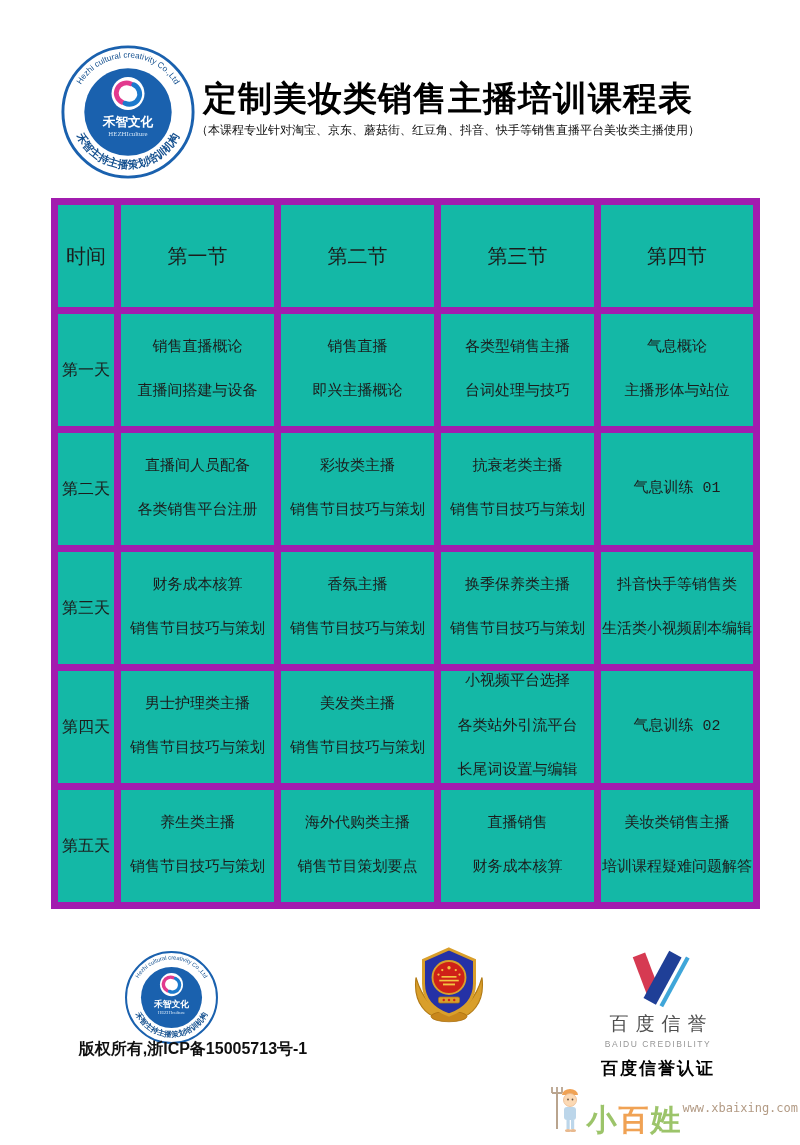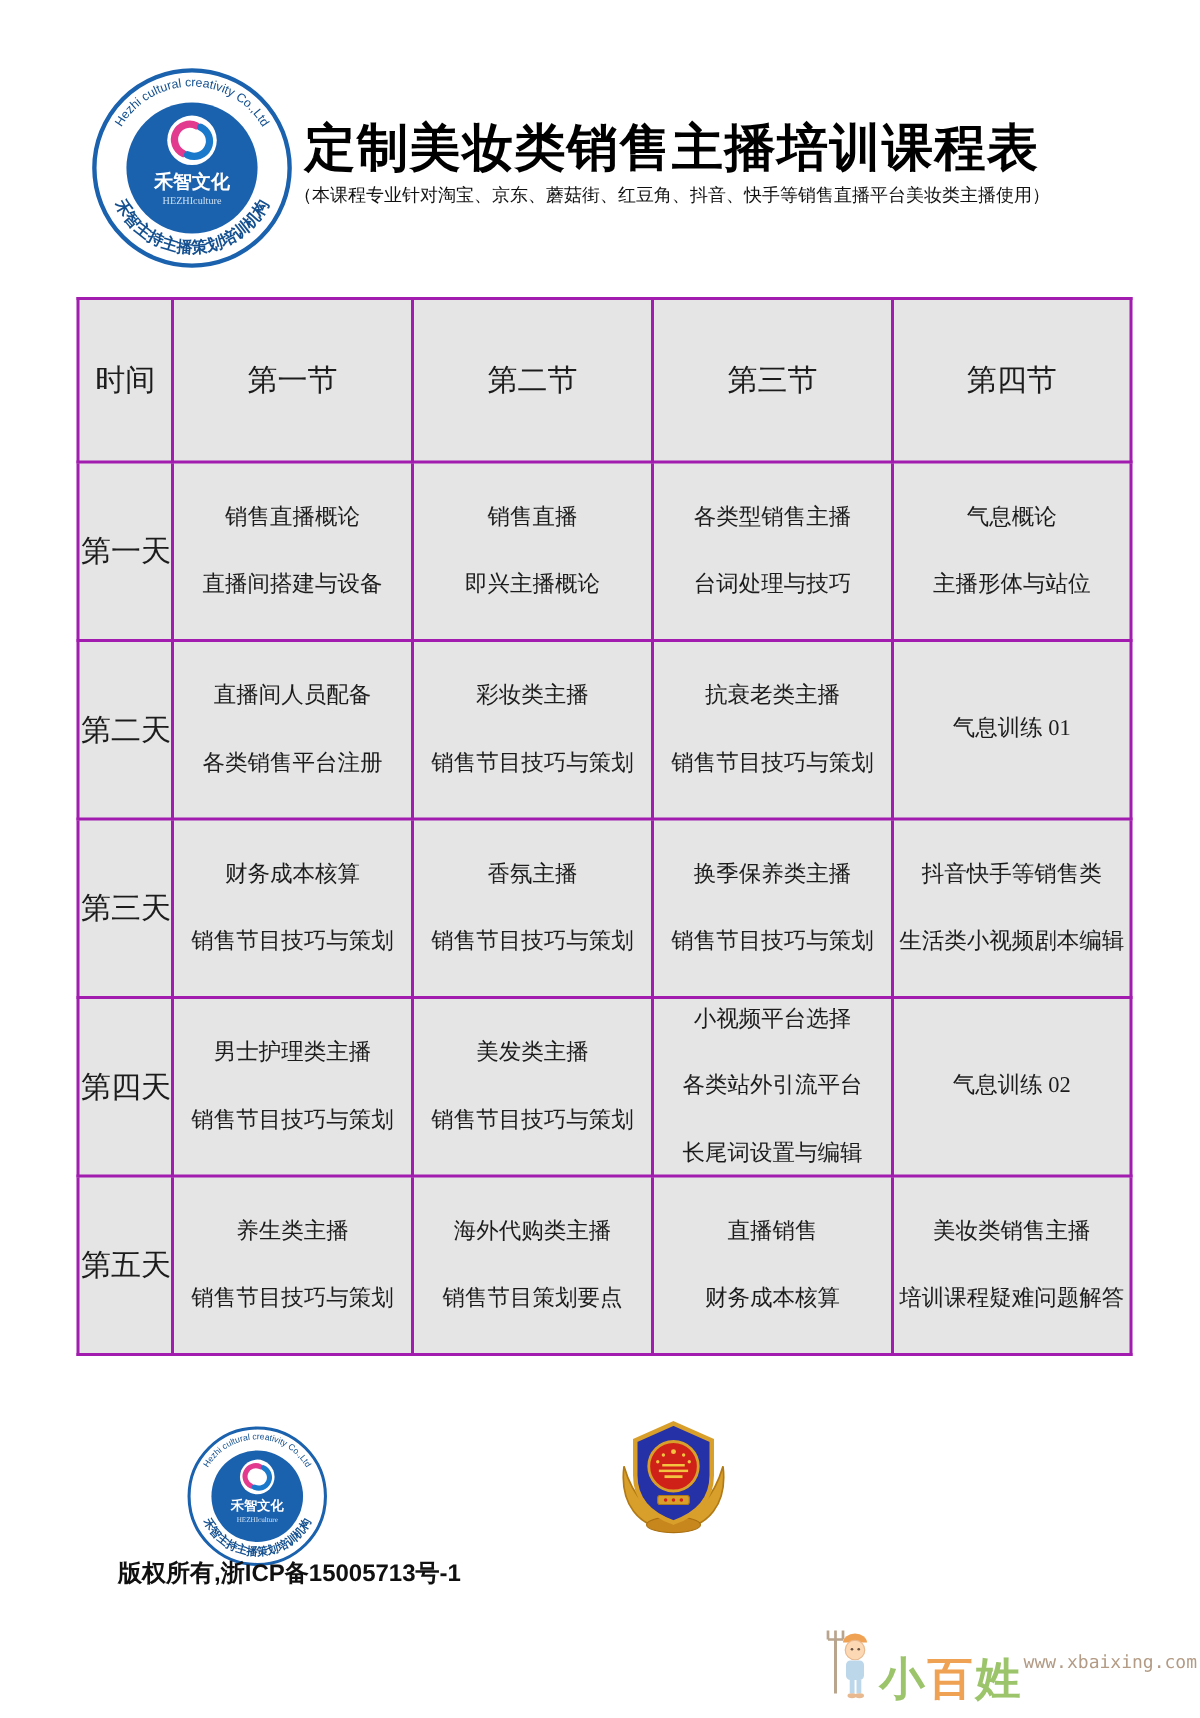--- a/index.html
+++ b/index.html
@@ -9,26 +9,26 @@
   
   .logo-main{position:absolute;left:60px;top:44px;width:136px;height:136px;}
   .logo-foot{position:absolute;left:124px;top:950px;width:95px;height:95px;}
   .title-wrap{position:absolute;left:186px;top:76px;width:524px;text-align:center;}
   .main-title{margin:0;font-size:34px;font-weight:bold;letter-spacing:1px;color:#000;}
   .sub-title{margin-top:0;font-size:12px;color:#111;}
 
   
   table.schedule{position:absolute;left:51px;top:198px;width:702px;
                  border-collapse:collapse;table-layout:fixed;}
-  .schedule th,.schedule td{border:2px solid #a21caf;padding:0;text-align:center;
-                 vertical-align:middle;font-weight:normal;color:#1c1c1c;background:#e5e5e5;}
+  .schedule th,.schedule td{border:7px solid #a21caf;padding:0;text-align:center;
+                 vertical-align:middle;font-weight:normal;color:#1c1c1c;background:#14b8a6;font-family:Liberation Mono, monospace;}
   .schedule thead tr{height:109px;}
   .schedule tbody tr{height:119px;}
   .schedule th.head{font-size:20px;}
-  .schedule th.day{font-size:20px;text-align:right;}
+  .schedule th.day{font-size:16px;}
   .cell{display:flex;flex-direction:column;align-items:center;justify-content:flex-start;
         gap:28px;font-size:15px;line-height:1.1;}
   .cell.g3{}
 
   
   .f-text{position:absolute;font-family:"Liberation Sans",sans-serif;font-weight:bold;
           color:#101010;text-align:center;white-space:nowrap;}
   .icp-text{left:62px;top:1039px;width:262px;font-size:16px;}
   .police-text{left:318px;top:1038px;width:264px;font-size:17px;}
   .police-badge{position:absolute;left:404px;top:944px;width:90px;height:82px;}
@@ -273,20 +273,30 @@
     <rect x="50" y="42" width="20" height="2.2" fill="#f4c441"></rect>
     <rect x="47" y="47" width="26" height="2.2" fill="#f4c441"></rect>
     <rect x="52" y="52" width="16" height="2.5" fill="#f4c441"></rect>
     <rect x="46" y="70" width="28" height="8" rx="2" fill="#d99f2b" stroke="#b27a14" stroke-width="1"></rect>
     <circle cx="53" cy="74" r="1.6" fill="#cf2118"></circle>
     <circle cx="60" cy="74" r="1.6" fill="#cf2118"></circle>
     <circle cx="67" cy="74" r="1.6" fill="#cf2118"></circle>
   </svg>
 
 
+  <div class="baidu">
+    <svg class="baidu-v" viewBox="0 0 90 70">
+      <line x1="22" y1="6" x2="41" y2="56" stroke="#d63a52" stroke-width="16"></line>
+      <line x1="66" y1="5" x2="35" y2="62" stroke="#1f3f97" stroke-width="17"></line>
+      <line x1="81" y1="9" x2="49" y2="68" stroke="#3fa6d9" stroke-width="5"></line>
+    </svg>
+    <div class="baidu-cn">百度信誉</div>
+    <div class="baidu-en">BAIDU CREDIBILITY</div>
+    <div class="baidu-cert">百度信誉认证</div>
+  </div>
 
   <div class="watermark">
     <svg class="wm-figure" viewBox="0 0 34 50">
       <line x1="7" y1="10" x2="7" y2="46" stroke="#b9a48e" stroke-width="2"></line>
       <path d="M2,10 L12,10 M2,4 L2,10 M7,4 L7,10 M12,4 L12,10" stroke="#b9a48e" stroke-width="1.8" fill="none"></path>
       <path d="M12,12 a8,6 0 0 1 16,0 z" fill="#f0a254"></path>
       <circle cx="20" cy="17" r="6.5" fill="#fcd9b4" stroke="#e8b98e" stroke-width="0.8"></circle>
       <circle cx="18" cy="16.5" r="0.9" fill="#6b5340"></circle>
       <circle cx="22.5" cy="16.5" r="0.9" fill="#6b5340"></circle>
       <rect x="14" y="24" width="12" height="13" rx="3" fill="#bcd6ea"></rect>

